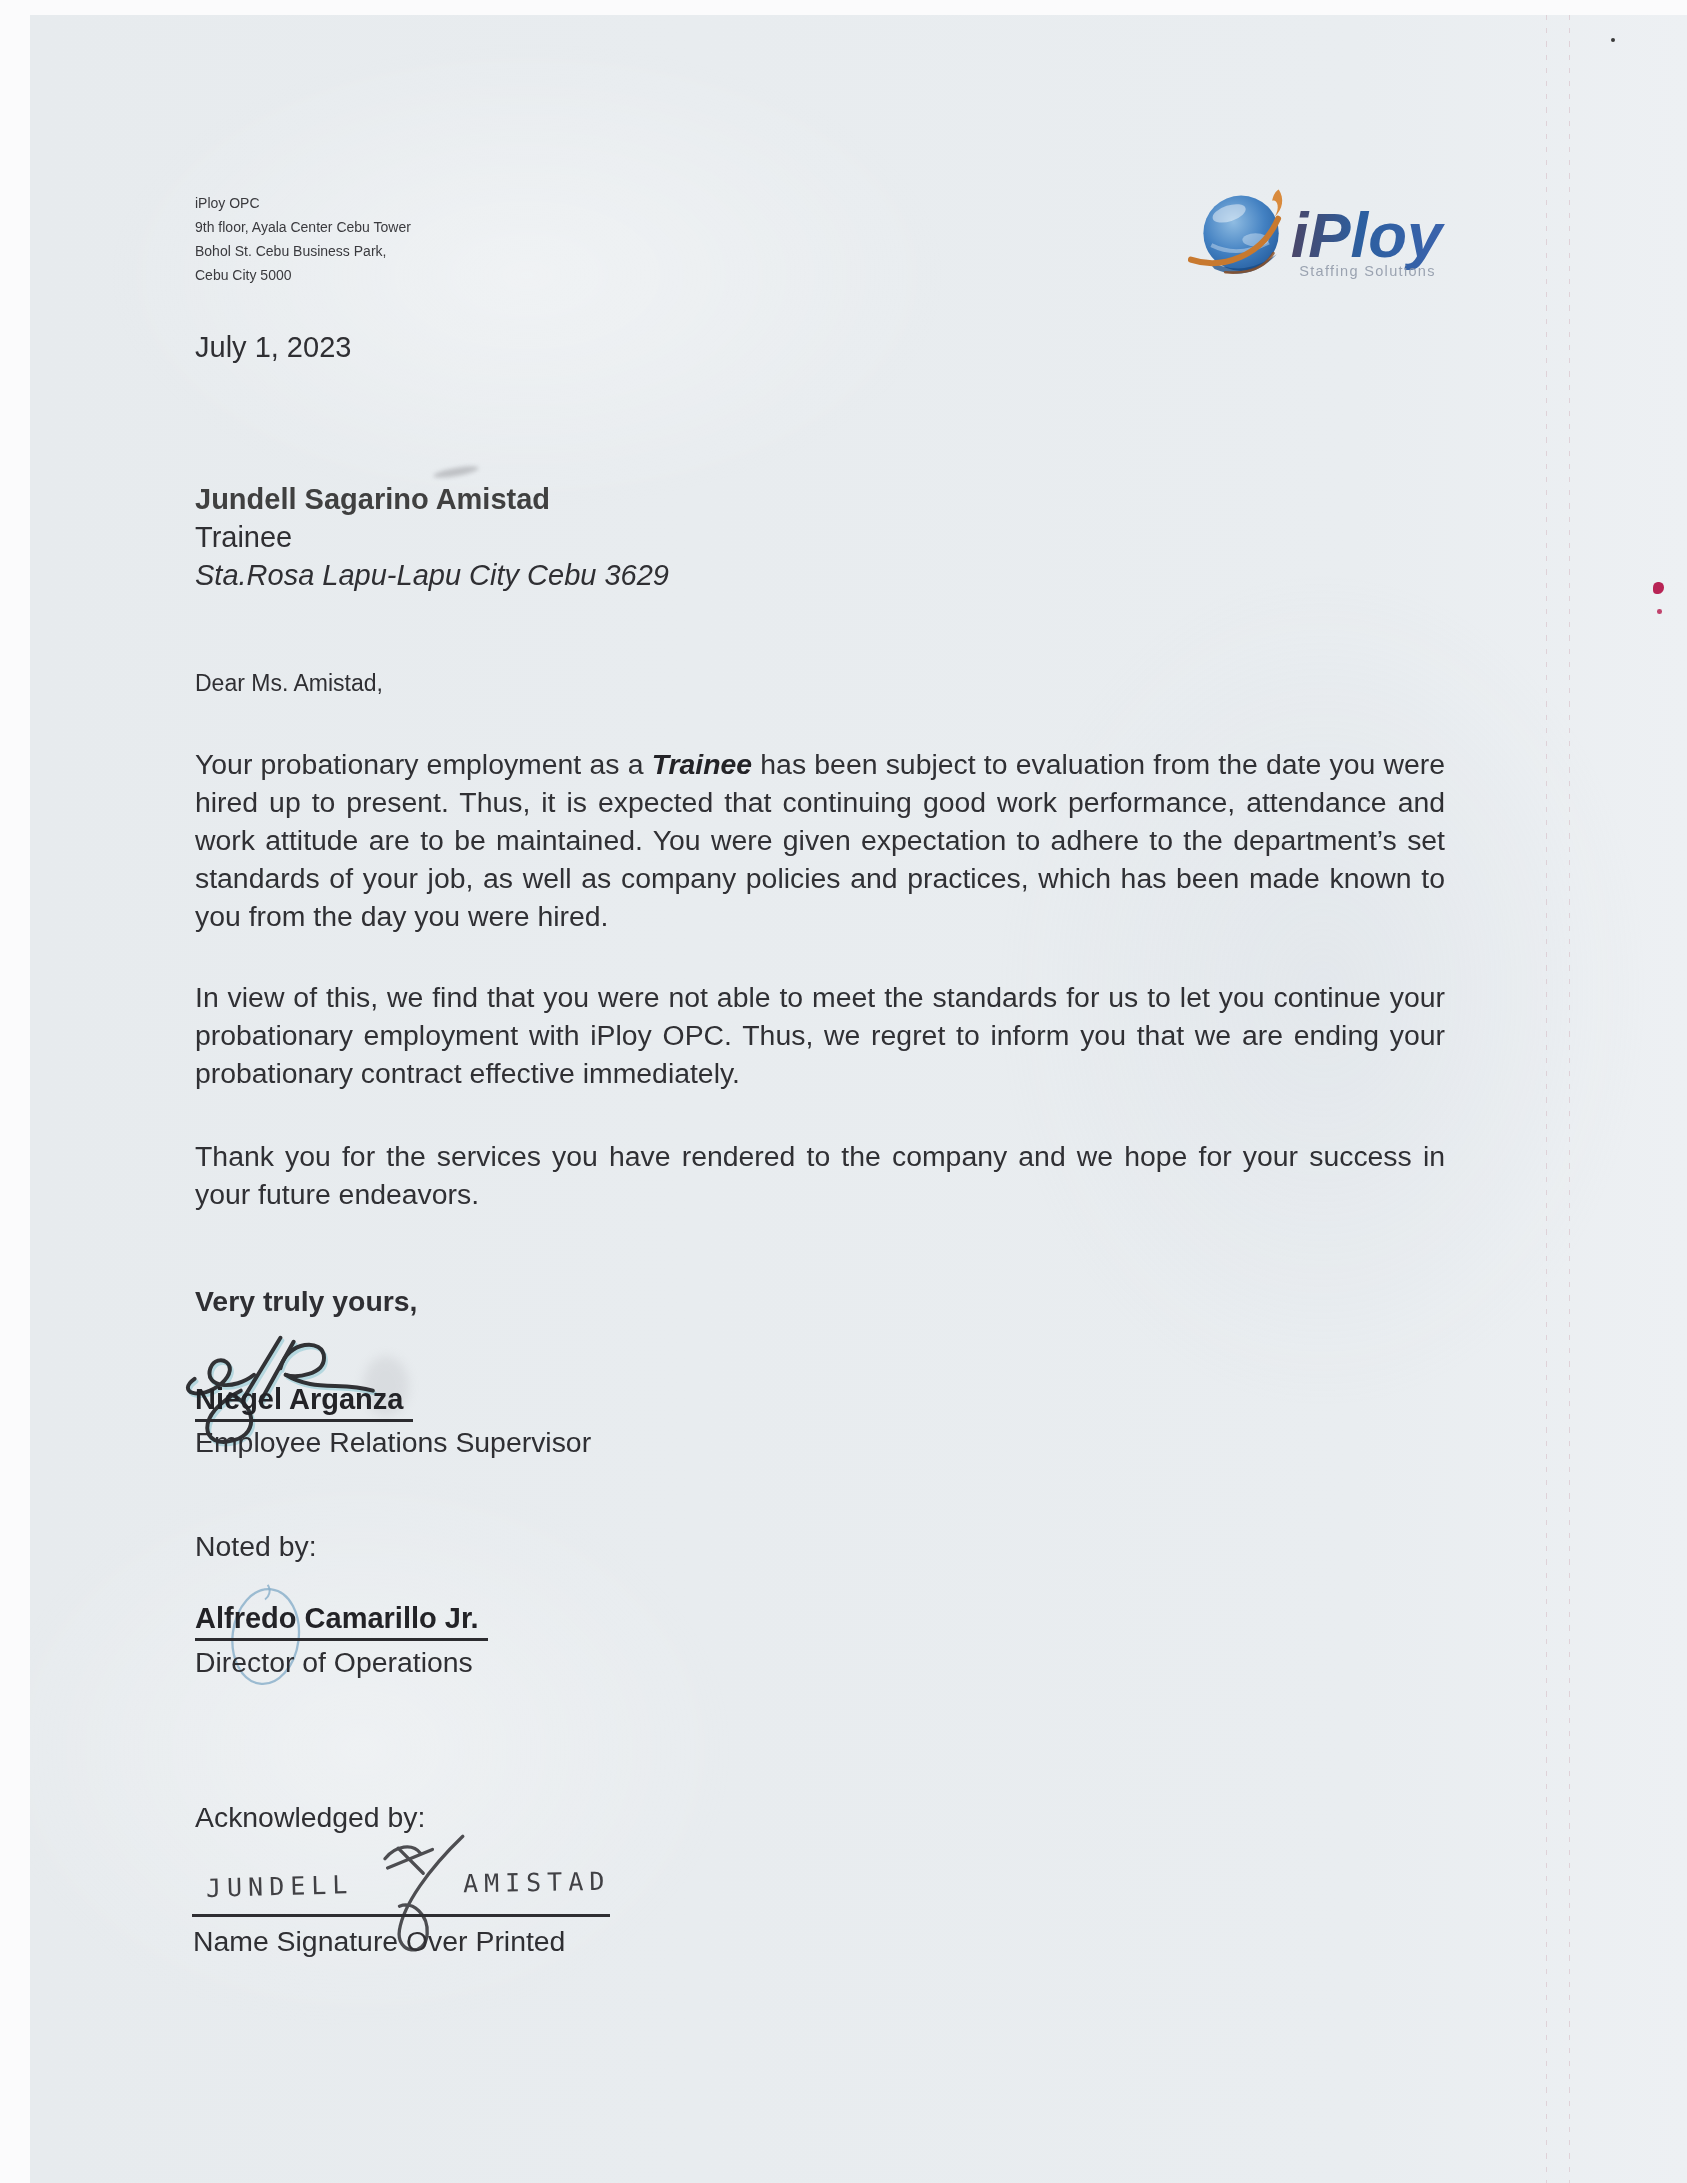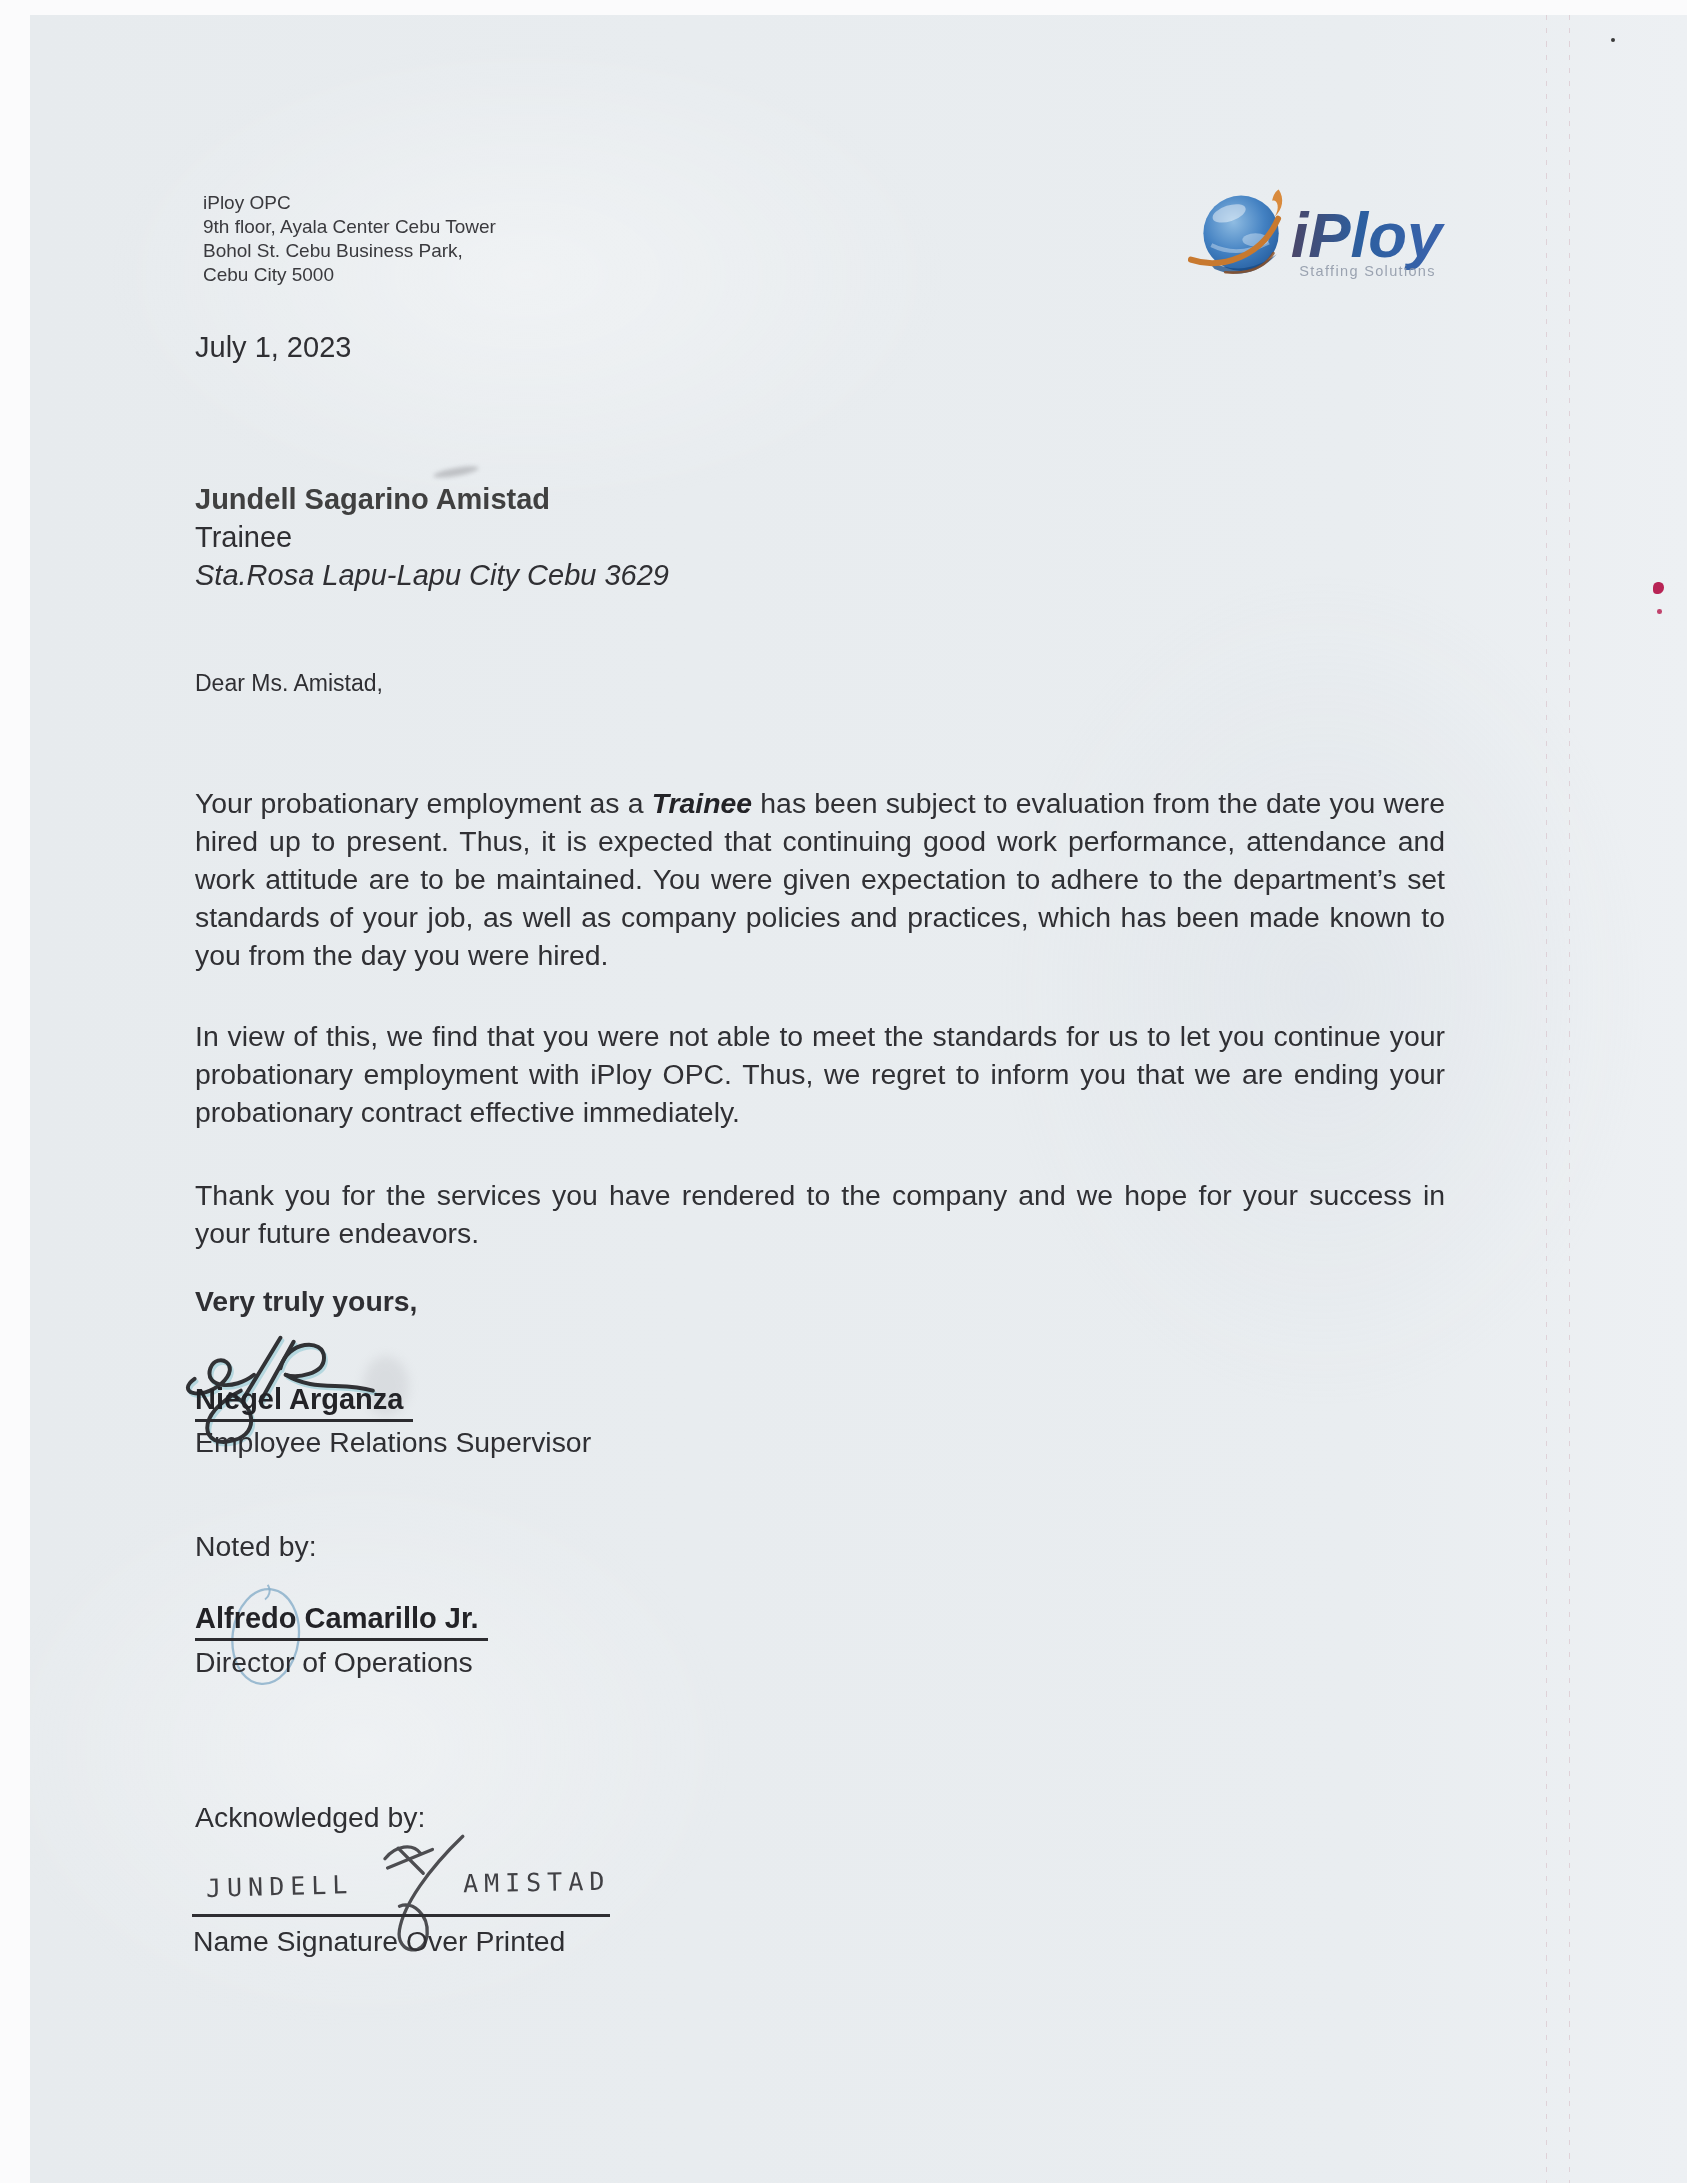--- a/index.html
+++ b/index.html
@@ -13,27 +13,27 @@
   .paper{
     position:absolute;left:30px;top:14.6px;right:0;bottom:0;
     background:
       radial-gradient(595px 331px at 30% 12%, rgba(255,255,255,.35), rgba(255,255,255,0) 70%),
       radial-gradient(463px 595px at 78% 45%, rgba(210,216,224,.25), rgba(255,255,255,0) 70%),
       radial-gradient(529px 397px at 20% 80%, rgba(255,255,255,.30), rgba(255,255,255,0) 70%),
       linear-gradient(90deg,#e7ebee 0%,#e9edf0 80%,#edf0f3 100%);
   }
   .abs{position:absolute;}
   .ink{color:#2f2f33;}
-  .letterhead-address{left:195px;top:191px;font-size:19px;line-height:24px;color:#3a3a3e;margin-left:8px;}
+  .letterhead-address{left:195px;top:191px;font-size:14px;line-height:24px;color:#3a3a3e;}
   .date-line{left:195px;top:331px;font-size:29px;}
   .recipient{left:195px;top:480px;font-size:29px;line-height:38px;}
   .recipient .r-name{font-weight:bold;color:#404040;}
   .recipient .r-addr{font-style:italic;}
   .salutation{left:195px;top:670px;font-size:23px;}
-  .bodytext{left:195px;width:1250px;font-size:28.4px;line-height:38px;text-align:justify;color:#303034;margin-top:39px;}
+  .bodytext{left:195px;width:1250px;font-size:28.4px;line-height:38px;text-align:justify;color:#303034;}
   .p1{top:745px;} .p2{top:978px;} .p3{top:1137px;}
   .emph{font-weight:bold;font-style:italic;color:#232327;}
   .valediction{left:195px;top:1285px;font-size:28.4px;font-weight:bold;}
   .signer-name,.noted-name{
     left:195px;font-size:29px;font-weight:bold;color:#232327;
     border-bottom:3.3px solid #2c2c30;padding:0 9.3px 2.6px 0;display:inline-block;
   }
   .signer-name{top:1383px;}
   .signer-title{left:195px;top:1426px;font-size:28.4px;}
   .noted-label{left:195px;top:1530px;font-size:28.4px;}

